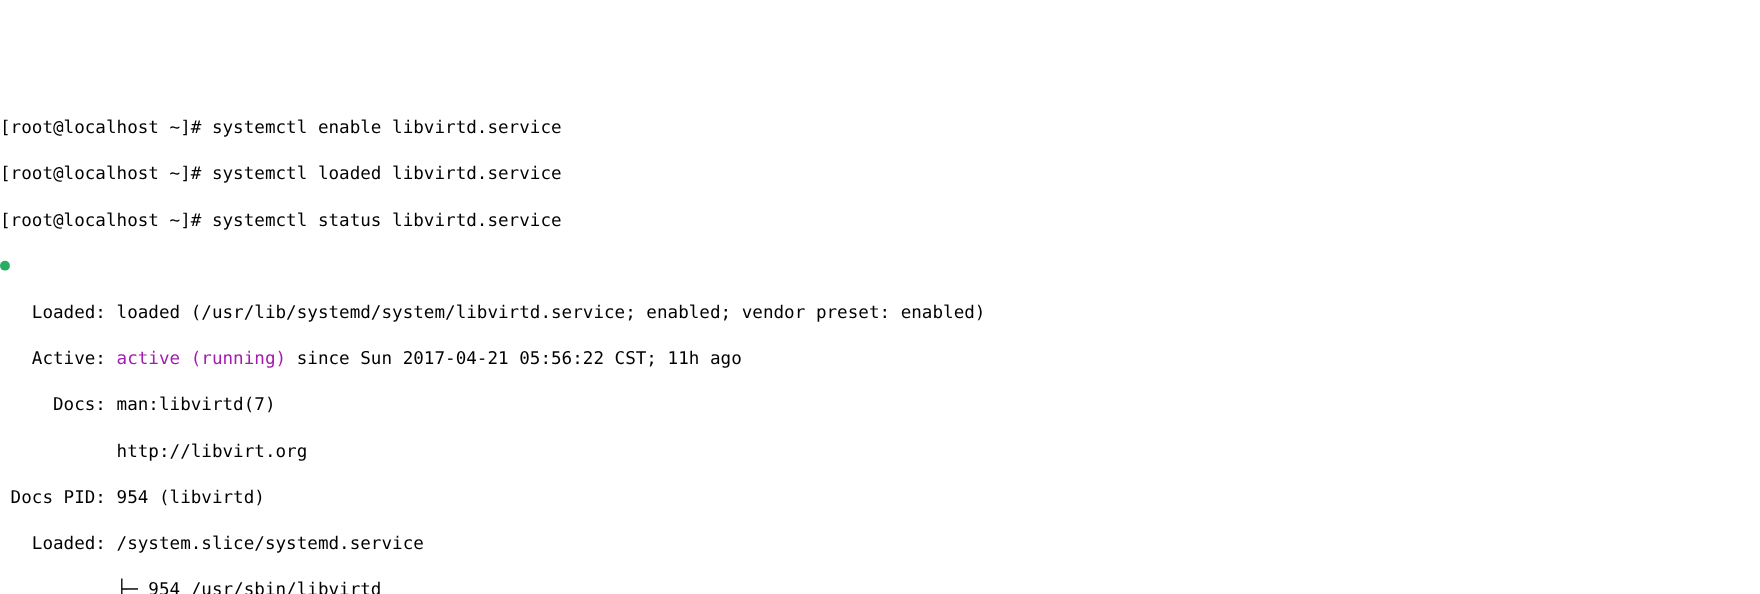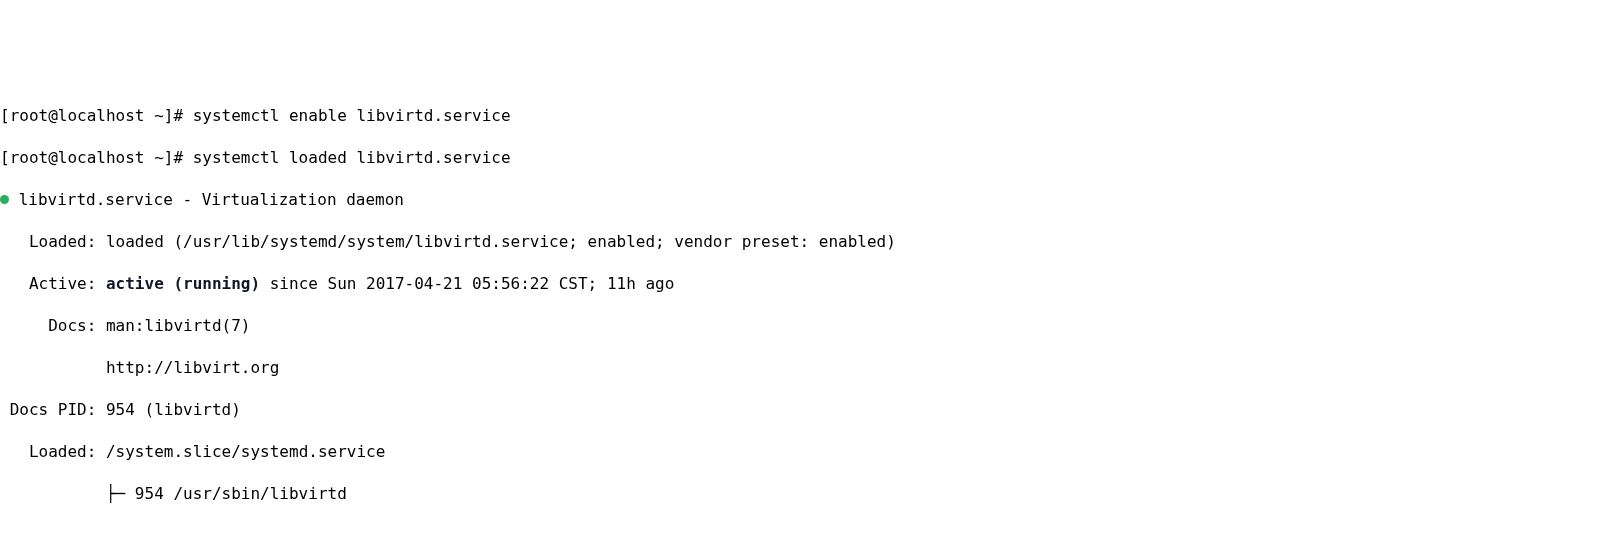--- a/index.html
+++ b/index.html
@@ -17,30 +17,31 @@
   .dot {
     display: inline-block;
     width: 9px;
     height: 9px;
     border-radius: 50%;
     background: #27ae60;
     vertical-align: middle;
     margin-right: 0px;
     margin-bottom: 2px;
   }
-  .active-running { color: #0f172a; font-weight: bold; }
+  .active-running { color: #a21caf; font-weight: normal; }
 </style>
 </head>
 <body>
 
 
 <div>
 <div class="line"><span>[root@localhost ~]# </span><span>systemctl enable libvirtd.service</span></div>
 <div class="line"><span>[root@localhost ~]# </span><span>systemctl loaded libvirtd.service</span></div>
-<div class="line"><span class="dot"></span><span> libvirtd.service - Virtualization daemon</span></div>
+<div class="line"><span>[root@localhost ~]# </span><span>systemctl status libvirtd.service</span></div>
+<div class="line"><span class="dot"></span></div>
 <div class="line"><span>   Loaded: </span><span>loaded (/usr/lib/systemd/system/libvirtd.service; enabled; vendor preset: enabled)</span></div>
 <div class="line"><span>   Active: </span><span class="active-running">active (running)</span><span> since Sun 2017-04-21 05:56:22 CST; 11h ago</span></div>
 <div class="line"><span>     Docs: </span><span>man:libvirtd(7)</span></div>
 <div class="line"><span>           </span><span>http://libvirt.org</span></div>
 <div class="line"><span> Docs PID: </span><span>954 (libvirtd)</span></div>
 <div class="line"><span>   Loaded: </span><span>/system.slice/systemd.service</span></div>
 <div class="line"><span>           ├─ 954 /usr/sbin/libvirtd</span></div>
 
 
 

